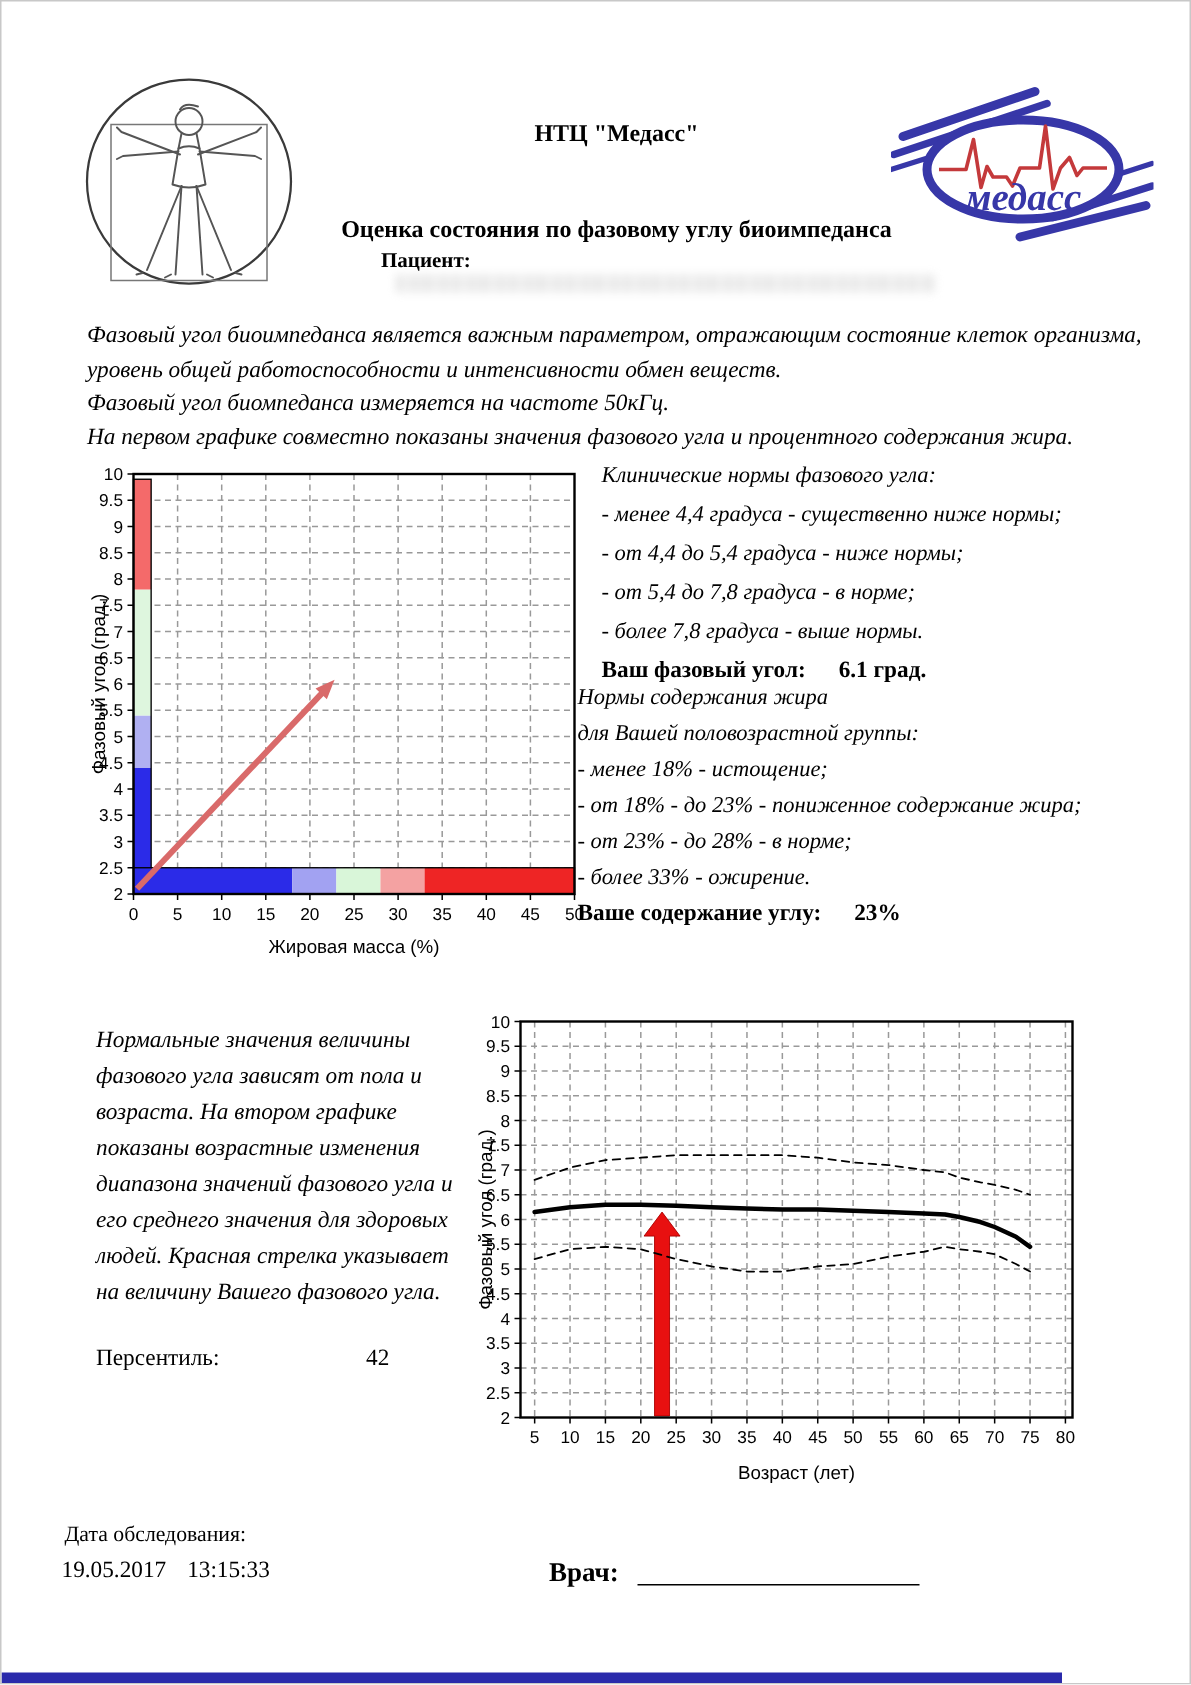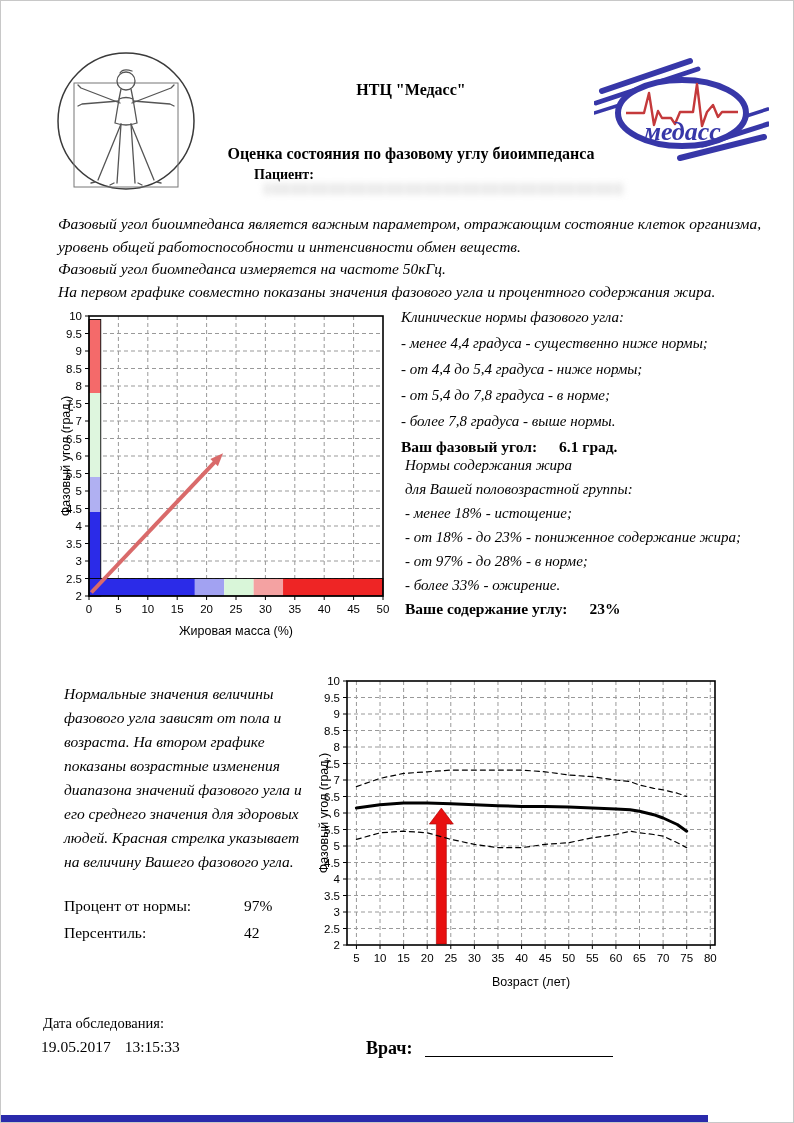--- a/index.html
+++ b/index.html
@@ -17,21 +17,21 @@
   
   .intro{left:57px;top:212px;width:706px;font-size:15.5px;font-style:italic;line-height:22.5px;}
   
   .chart1{left:58px;top:303px;width:340px;height:336px;}
   .chart2{left:316px;top:668px;width:412px;height:322px;}
   .tick{font:11.5px "Liberation Sans",sans-serif;fill:#000;}
   .axlab{font:12.5px "Liberation Sans",sans-serif;fill:#000;}
   .grid{stroke:#999;stroke-width:1;stroke-dasharray:4,3;fill:none;}
   
   .norms-phase{left:400px;top:303px;width:372px;font-size:15px;line-height:26px;}
-  .norms-fat{left:404px;top:452px;width:372px;font-size:15px;line-height:24px;}
+  .norms-fat{left:384px;top:452px;width:372px;font-size:15px;line-height:24px;}
   .norm-line{font-style:italic;}
   .result-line{font-weight:700;font-size:15.5px;font-style:normal;}
   .result-line .val{margin-left:22px;margin-top:40px;}
   
   .desc{left:63px;top:681px;width:252px;font-size:15.5px;font-style:italic;line-height:24px;}
   .stats{left:63px;top:896px;width:280px;font-size:15.5px;}
   .stats .row{display:flex;height:27px;align-items:flex-start;}
   .stats .lbl{width:180px;}
   
   .date-label{left:42px;top:1014px;font-size:14.5px;}
@@ -201,35 +201,31 @@
       <span>Ваш фазовый угол:</span><span class="val">6.1 град.</span>
     </div>
   </div>
 
   <div class="abs norms-fat">
     <div class="norm-line">Нормы содержания жира</div>
     <div class="norm-line">для Вашей половозрастной группы:</div>
     <div id="fat-items">
         <div class="norm-line">- менее 18% - истощение;</div>
         <div class="norm-line">- от 18% - до 23% - пониженное содержание жира;</div>
-        <div class="norm-line">- от 97% - до 28% - в норме;</div>
+        <div class="norm-line">- от 23% - до 28% - в норме;</div>
         <div class="norm-line">- более 33% - ожирение.</div>
       </div>
     <div class="result-line">
       <span>Ваше содержание углу:</span><span class="val">23%</span>
     </div>
   </div>
 
   <div class="abs desc">Нормальные значения величины фазового угла зависят от пола и возраста. На втором графике показаны возрастные изменения диапазона значений фазового угла и его среднего значения для здоровых людей. Красная стрелка указывает на величину Вашего фазового угла.</div>
 
   <div class="abs stats" id="stats-block">
-      <div class="row">
-        <span class="lbl">Процент от нормы:</span>
-        <span>97%</span>
-      </div>
       <div class="row">
         <span class="lbl">Персентиль:</span>
         <span>42</span>
       </div>
     </div>
 
   <div class="abs chart2">
     <svg id="chart2-svg" width="412" height="322" viewBox="0 0 412 322">
         <line class="grid" x1="39.43589743589744" y1="12" x2="39.43589743589744" y2="276"></line>
         <line class="grid" x1="63.02564102564103" y1="12" x2="63.02564102564103" y2="276"></line>

